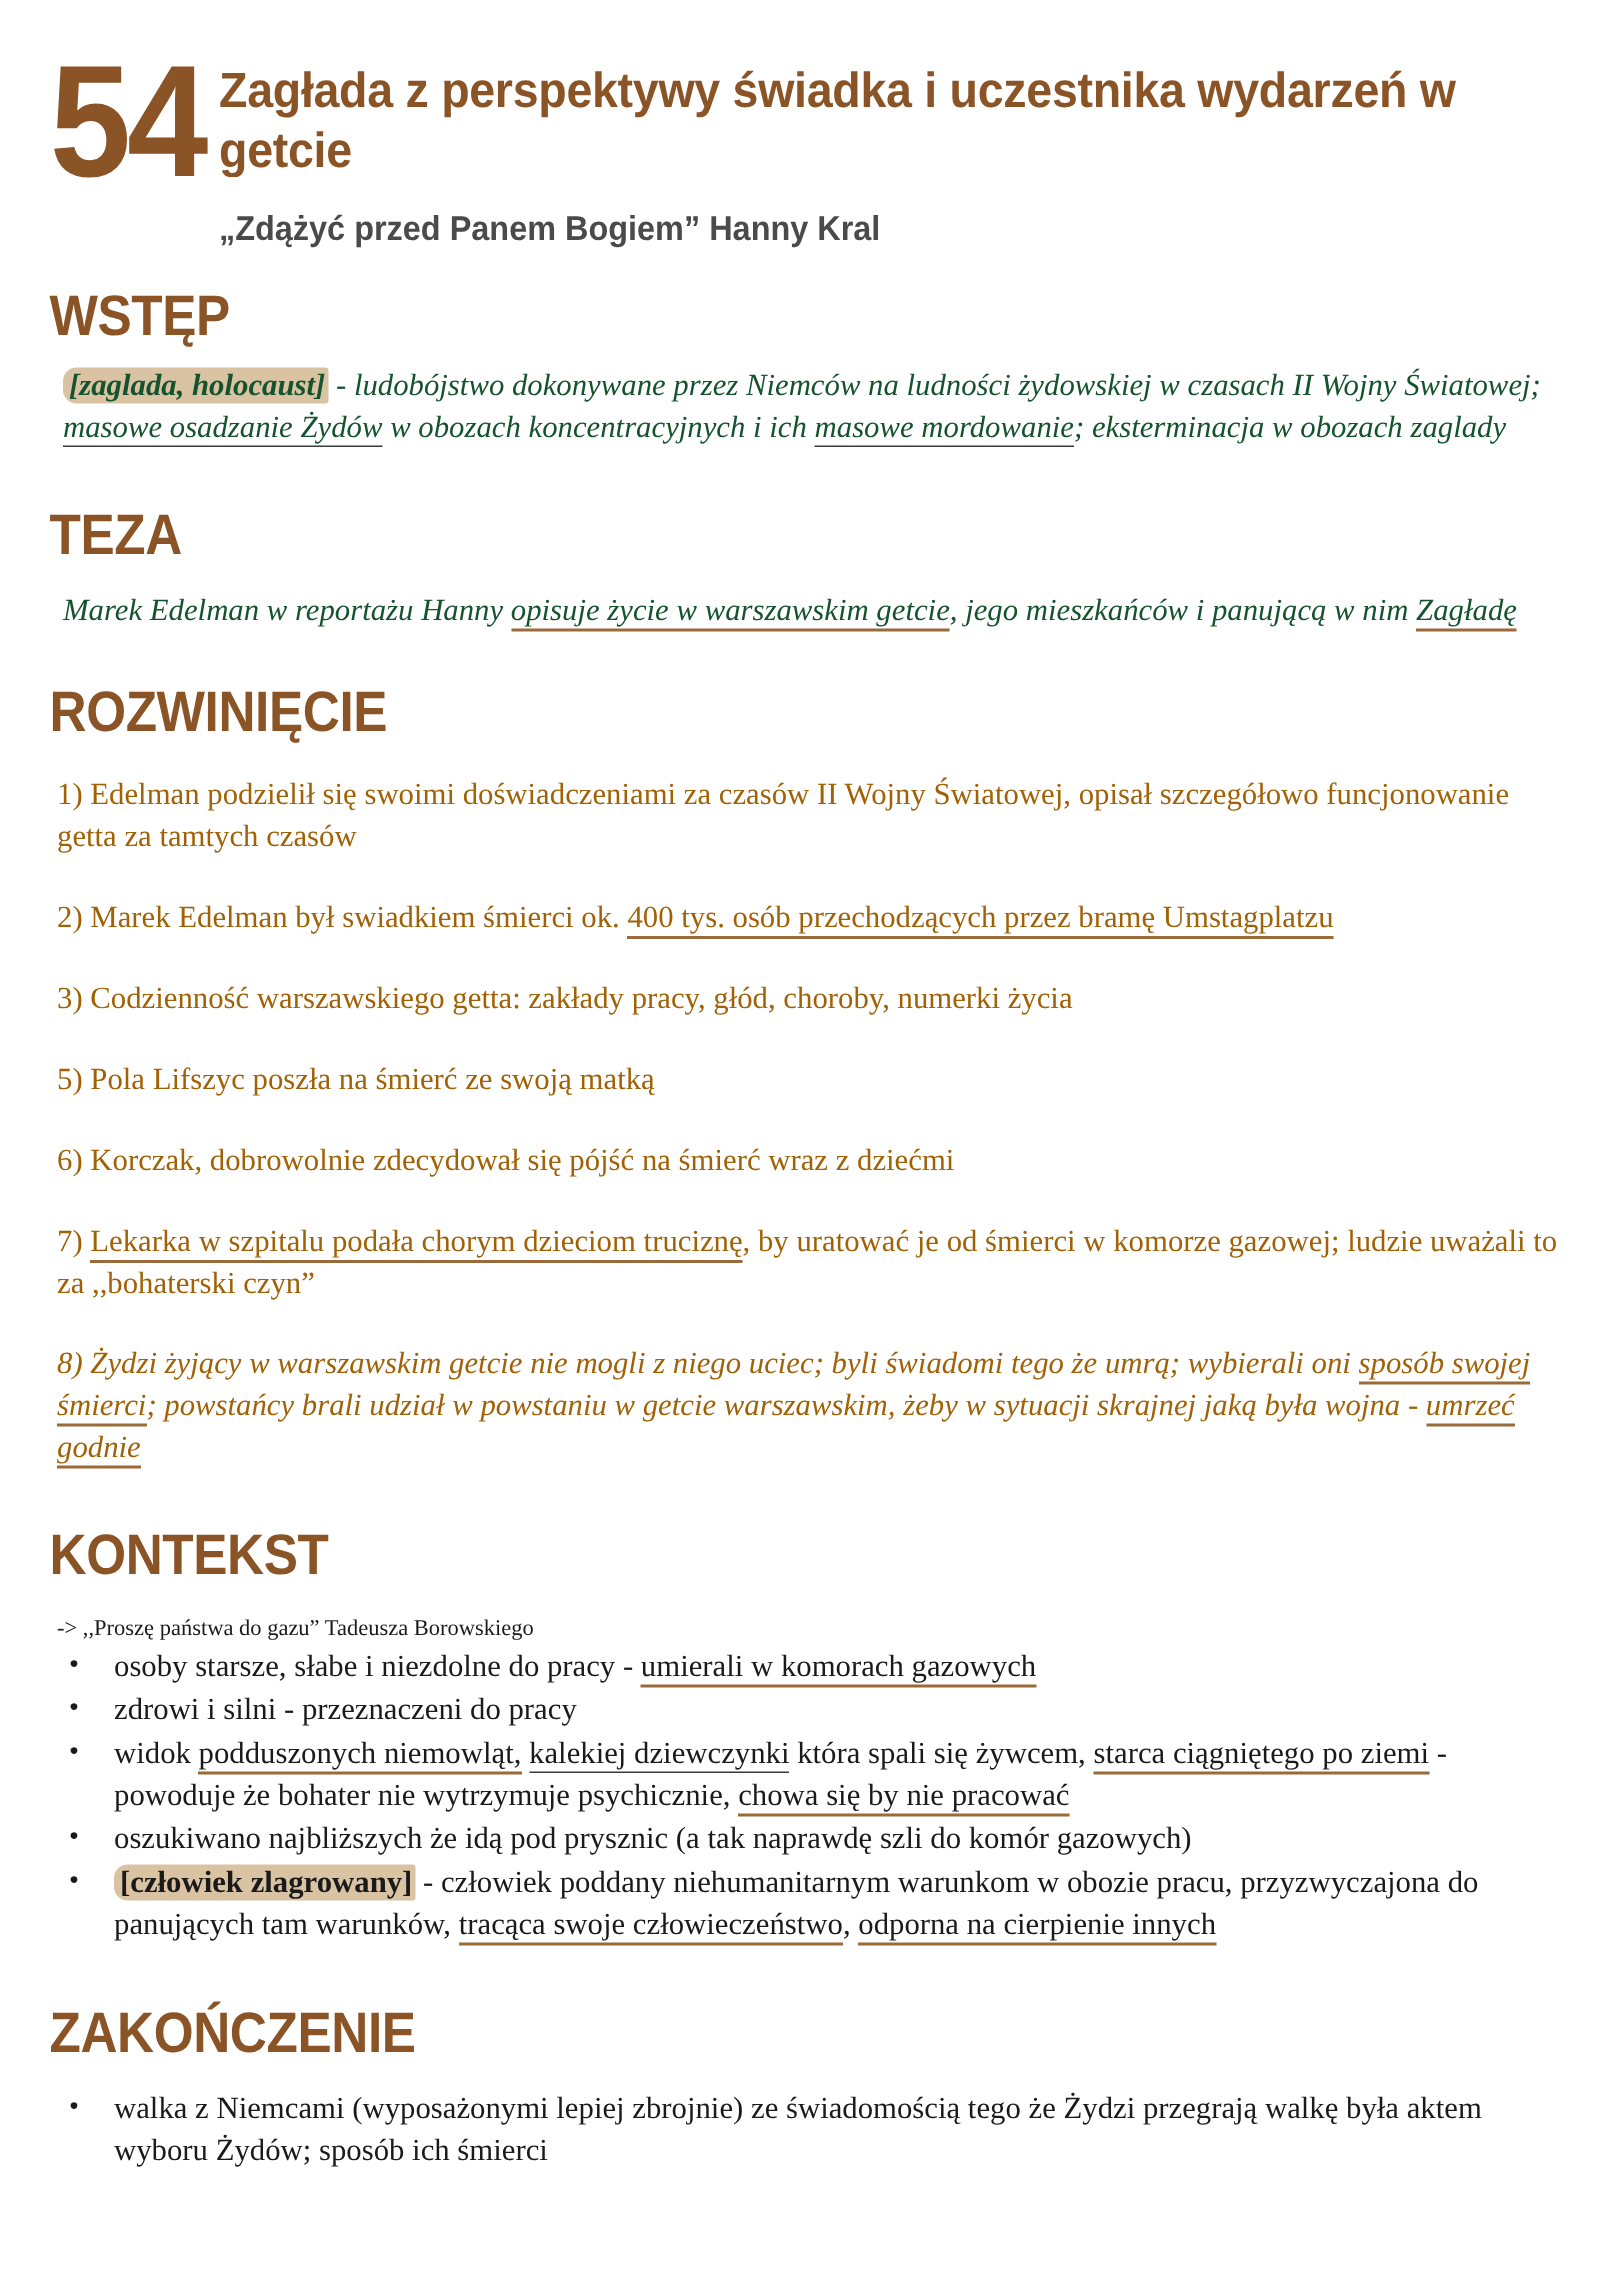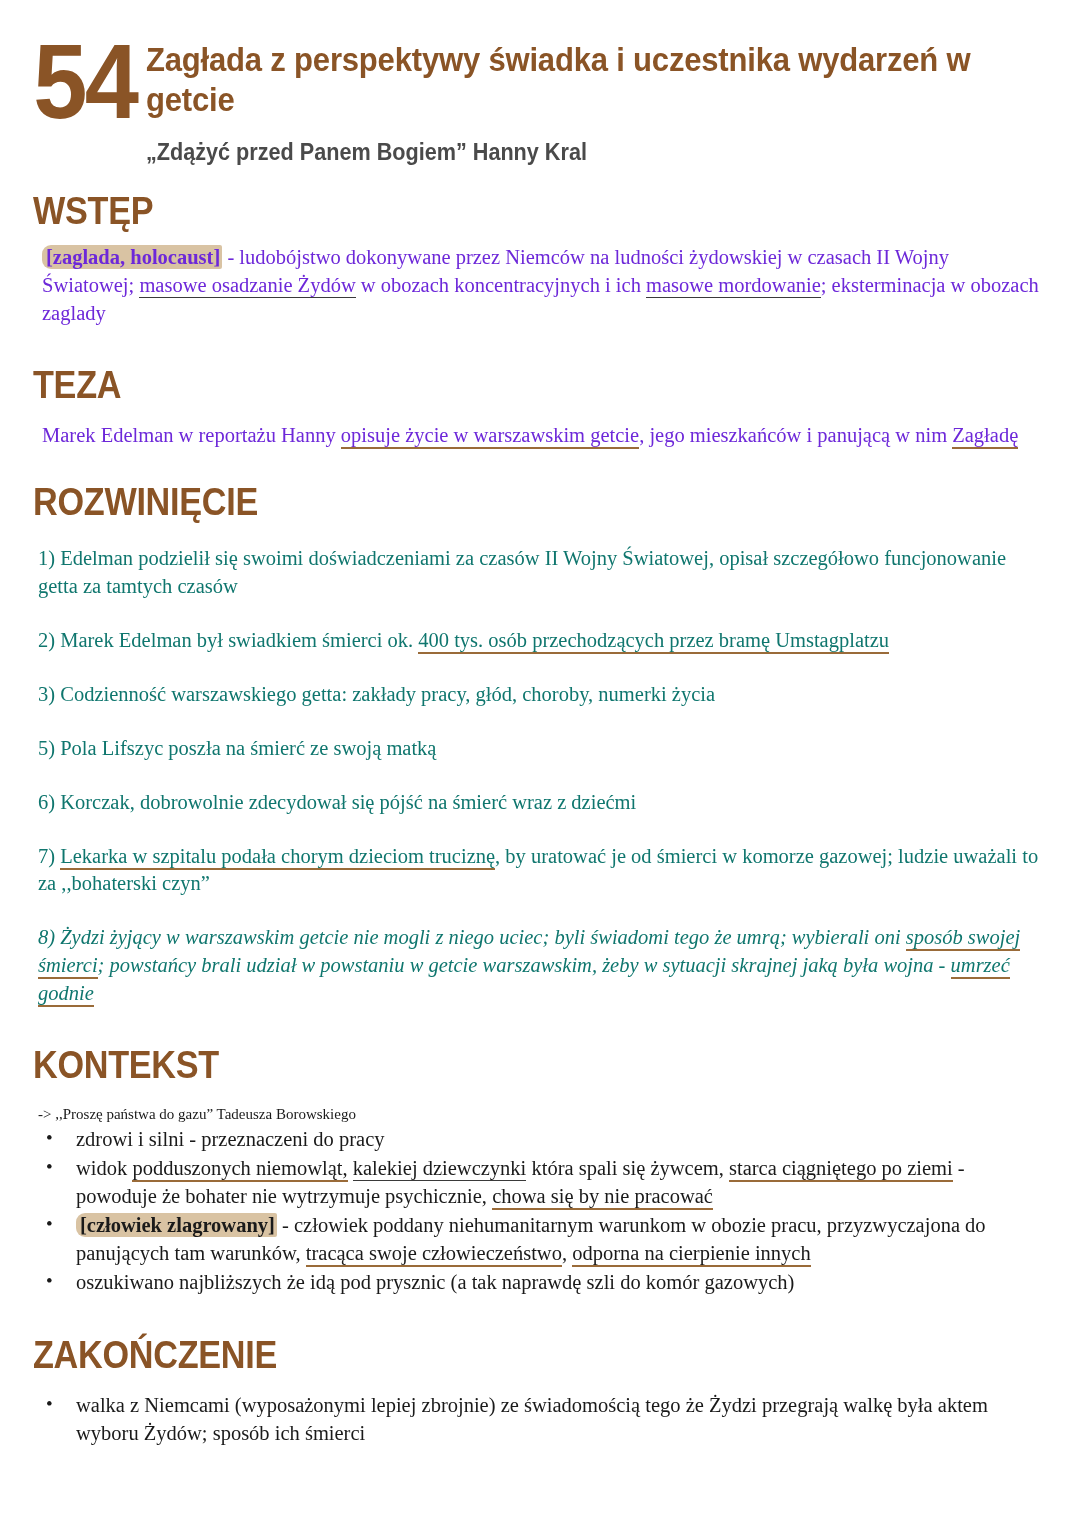--- a/index.html
+++ b/index.html
@@ -82,32 +82,33 @@
   .sec-teza     { margin-top: 38px; }
   .sec-rozw     { margin-top: 34px; }
   .sec-kontekst { margin-top: 38px; }
   .sec-zakon    { margin-top: 40px; }
 
   
   .body-text {
     font-family: "Liberation Serif", "DejaVu Serif", serif;
     font-size: 20.5px;
     line-height: 1.36;
-    color: #6d28d9;
+    color: #14532d;
     margin: 0;
     padding: 0 12px 0 18px;
+    font-style: italic;
   }
   .block-wstep { margin-top: 12px; }
   .block-teza  { margin-top: 16px; }
 
   .num-item {
     font-family: "Liberation Serif", "DejaVu Serif", serif;
     font-size: 20.5px;
     line-height: 1.36;
-    color: #0f766e;
+    color: #a16207;
     margin: 0 0 26px 0;
     padding: 0 12px 0 14px;
   }
   .num-list { margin-top: 22px; }
   .num-list .num-item:last-child { margin-bottom: 0; font-style: italic; }
 
   
   .u-thin {
     border-bottom: 1.5px solid #3a3a3a;
     padding-bottom: 1px;
@@ -194,24 +195,25 @@
       <p class="num-item"><span>6)</span><span> Korczak, dobrowolnie zdecydował się pójść na śmierć wraz z dziećmi</span></p>
       <p class="num-item"><span>7)</span><span> </span><span class="u-brown">Lekarka w szpitalu podała chorym dzieciom truciznę</span><span>, by uratować je od śmierci w komorze gazowej; ludzie uważali to za ,,bohaterski czyn”</span></p>
       <p class="num-item"><span>8)</span><span> Żydzi żyjący w warszawskim getcie nie mogli z niego uciec; byli świadomi tego że umrą; wybierali oni </span><span class="u-brown">sposób swojej śmierci</span><span>; powstańcy brali udział w powstaniu w getcie warszawskim, żeby w sytuacji skrajnej jaką była wojna - </span><span class="u-brown">umrzeć godnie</span></p>
     </div>
 
   <h2 class="section-heading sec-kontekst">KONTEKST</h2>
 
   <div class="kontekst-block">
     <p class="arrow-line">-&gt; ,,Proszę państwa do gazu” Tadeusza Borowskiego</p>
     <ul class="bullets" id="kontekst-bullets">
+        <li><span>osoby starsze, słabe i niezdolne do pracy - </span><span class="u-brown">umierali w komorach gazowych</span></li>
         <li><span>zdrowi i silni - przeznaczeni do pracy</span></li>
         <li><span>widok </span><span class="u-brown">podduszonych niemowląt,</span><span> </span><span class="u-thin">kalekiej dziewczynki</span><span> która spali się żywcem, </span><span class="u-brown">starca ciągniętego po ziemi</span><span> - powoduje że bohater nie wytrzymuje psychicznie, </span><span class="u-brown">chowa się by nie pracować</span></li>
+        <li><span>oszukiwano najbliższych że idą pod prysznic (a tak naprawdę szli do komór gazowych)</span></li>
         <li><span class="hl">[człowiek zlagrowany]</span><span> - człowiek poddany niehumanitarnym warunkom w obozie pracu, przyzwyczajona do panujących tam warunków, </span><span class="u-brown">tracąca swoje człowieczeństwo</span><span>, </span><span class="u-brown">odporna na cierpienie innych</span></li>
-        <li><span>oszukiwano najbliższych że idą pod prysznic (a tak naprawdę szli do komór gazowych)</span></li>
       </ul>
   </div>
 
   <h2 class="section-heading sec-zakon">ZAKOŃCZENIE</h2>
 
   <div class="zakon-block">
     <ul class="bullets" id="zakonczenie-bullets">
         <li><span>walka z Niemcami (wyposażonymi lepiej zbrojnie) ze świadomością tego że Żydzi przegrają walkę była aktem wyboru Żydów; sposób ich śmierci</span></li>
       </ul>
   </div>

